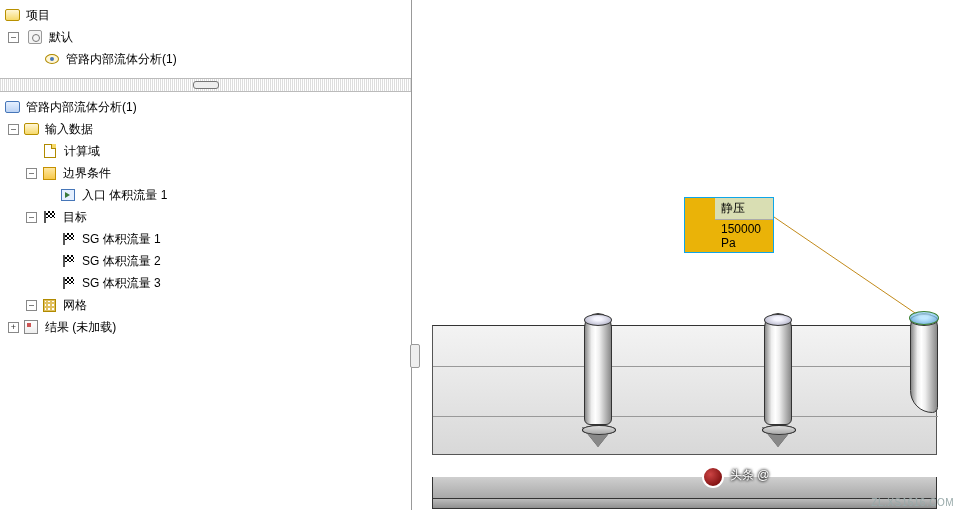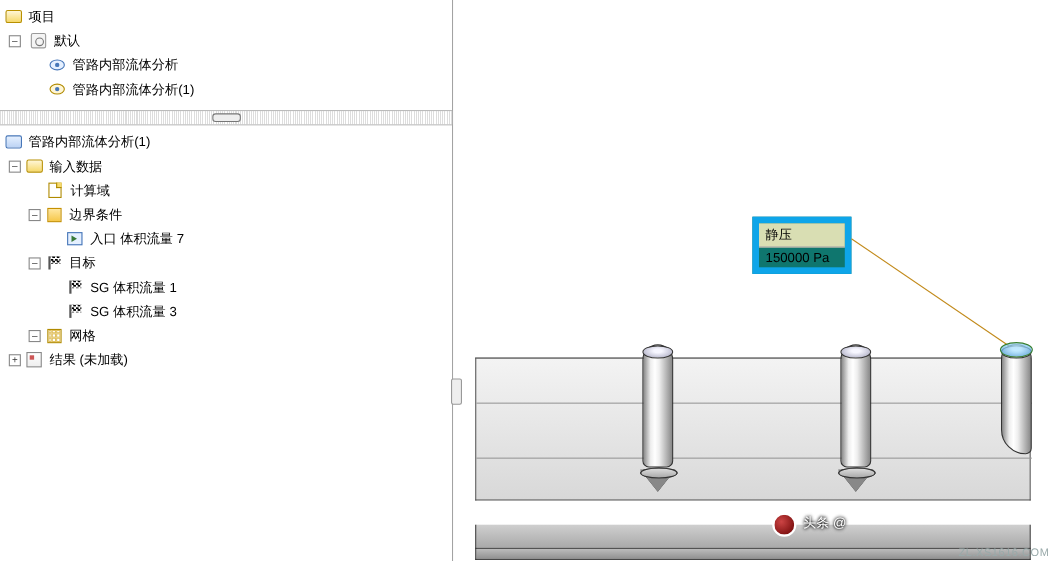--- a/index.html
+++ b/index.html
@@ -217,23 +217,24 @@
 
 
 .callout {
   position: absolute;
   left: 272px;
   top: 197px;
 }
 .callout-box {
   position: absolute;
   left: 0; top: 0;
-  border: 6px solid #0ea5e9;
-  background: #0f766e;
+  border: 1px solid #0ea5e9;
+  background: #eab308;
   min-width: 90px;
+  padding-left: 30px;
 }
 .callout-box .hdr {
   background: #d9deb3;
   border-bottom: 1px solid #aaa;
   padding: 2px 6px;
 }
 .callout-box .val {
   padding: 2px 6px;
 }
 .leader {
@@ -285,29 +286,20 @@
               <div class="tree-row">
                 <span class="indent" style="width:6px"></span>
                 <span class="toggler">–</span>
                 <span class="indent" style="width:4px"></span>
                 <span class="glyph">
                     <span class="ic-pin"></span>
                   </span>
                 <span class="label">默认</span>
               </div>
               <ul>
-                <li>
-                  <div class="tree-row">
-                    <span class="indent" style="width:42px"></span>
-                    <span class="glyph">
-                        <span class="ic-eye"></span>
-                      </span>
-                    <span class="label">管路内部流体分析</span>
-                  </div>
-                </li>
                 <li>
                   <div class="tree-row">
                     <span class="indent" style="width:42px"></span>
                     <span class="glyph">
                         <span class="ic-eye" style="border-color:#b08a00;background:#fff6d6"></span>
                       </span>
                     <span class="label">管路内部流体分析(1)</span>
                   </div>
                 </li>
               </ul>
@@ -358,21 +350,21 @@
                       </span>
                     <span class="label">边界条件</span>
                   </div>
                   <ul id="bc-list">
                       <li>
                         <div class="tree-row">
                           <span class="indent" style="width:58px"></span>
                           <span class="glyph">
                             <span class="ic-arrow"></span>
                           </span>
-                          <span class="label">入口 体积流量 7</span>
+                          <span class="label">入口 体积流量 1</span>
                         </div>
                       </li>
                     </ul>
                 </li>
                 <li>
                   <div class="tree-row">
                     <span class="indent" style="width:24px"></span>
                     <span class="toggler">–</span>
                     <span class="glyph">
                         <span class="ic-flag"></span>
@@ -388,20 +380,29 @@
                           </span>
                           <span class="label">SG 体积流量 1</span>
                         </div>
                       </li>
                       <li>
                         <div class="tree-row">
                           <span class="indent" style="width:58px"></span>
                           <span class="glyph">
                             <span class="ic-flag"></span>
                           </span>
+                          <span class="label">SG 体积流量 2</span>
+                        </div>
+                      </li>
+                      <li>
+                        <div class="tree-row">
+                          <span class="indent" style="width:58px"></span>
+                          <span class="glyph">
+                            <span class="ic-flag"></span>
+                          </span>
                           <span class="label">SG 体积流量 3</span>
                         </div>
                       </li>
                     </ul>
                 </li>
                 <li>
                   <div class="tree-row">
                     <span class="indent" style="width:24px"></span>
                     <span class="toggler">–</span>
                     <span class="glyph">

